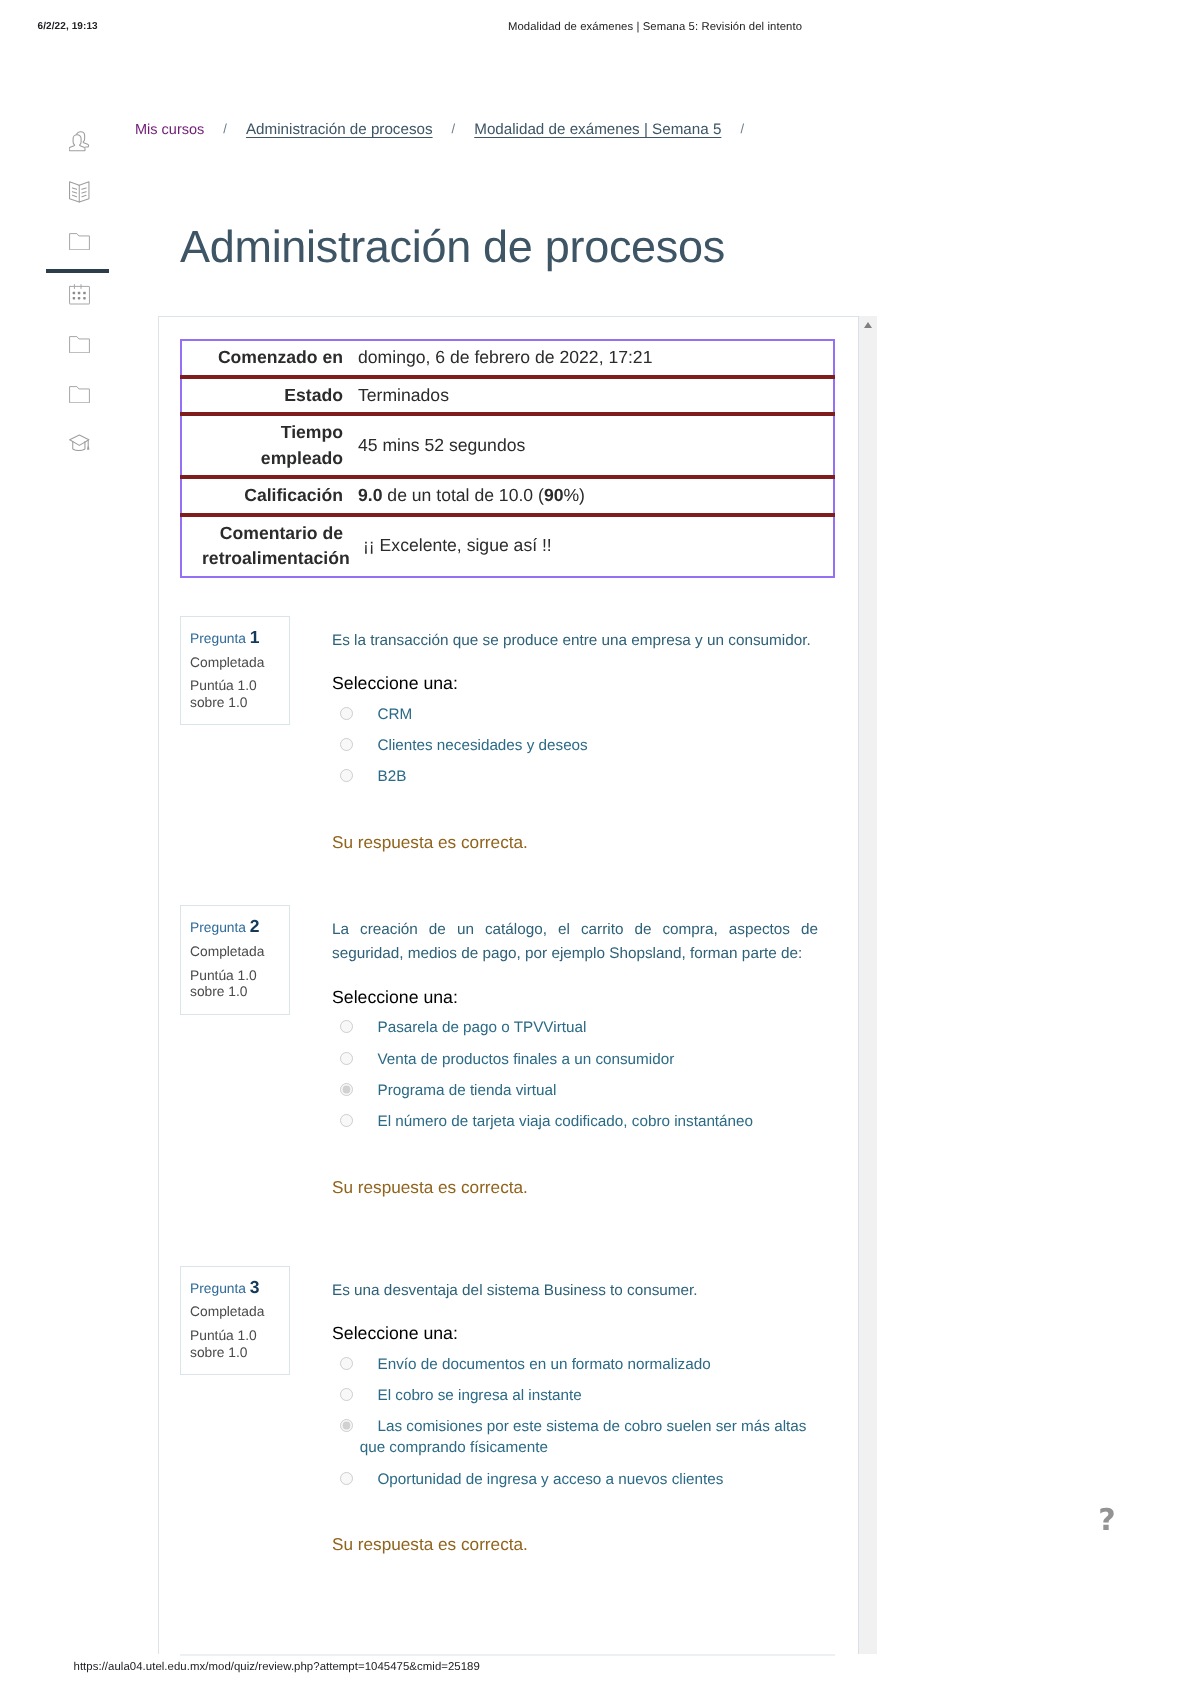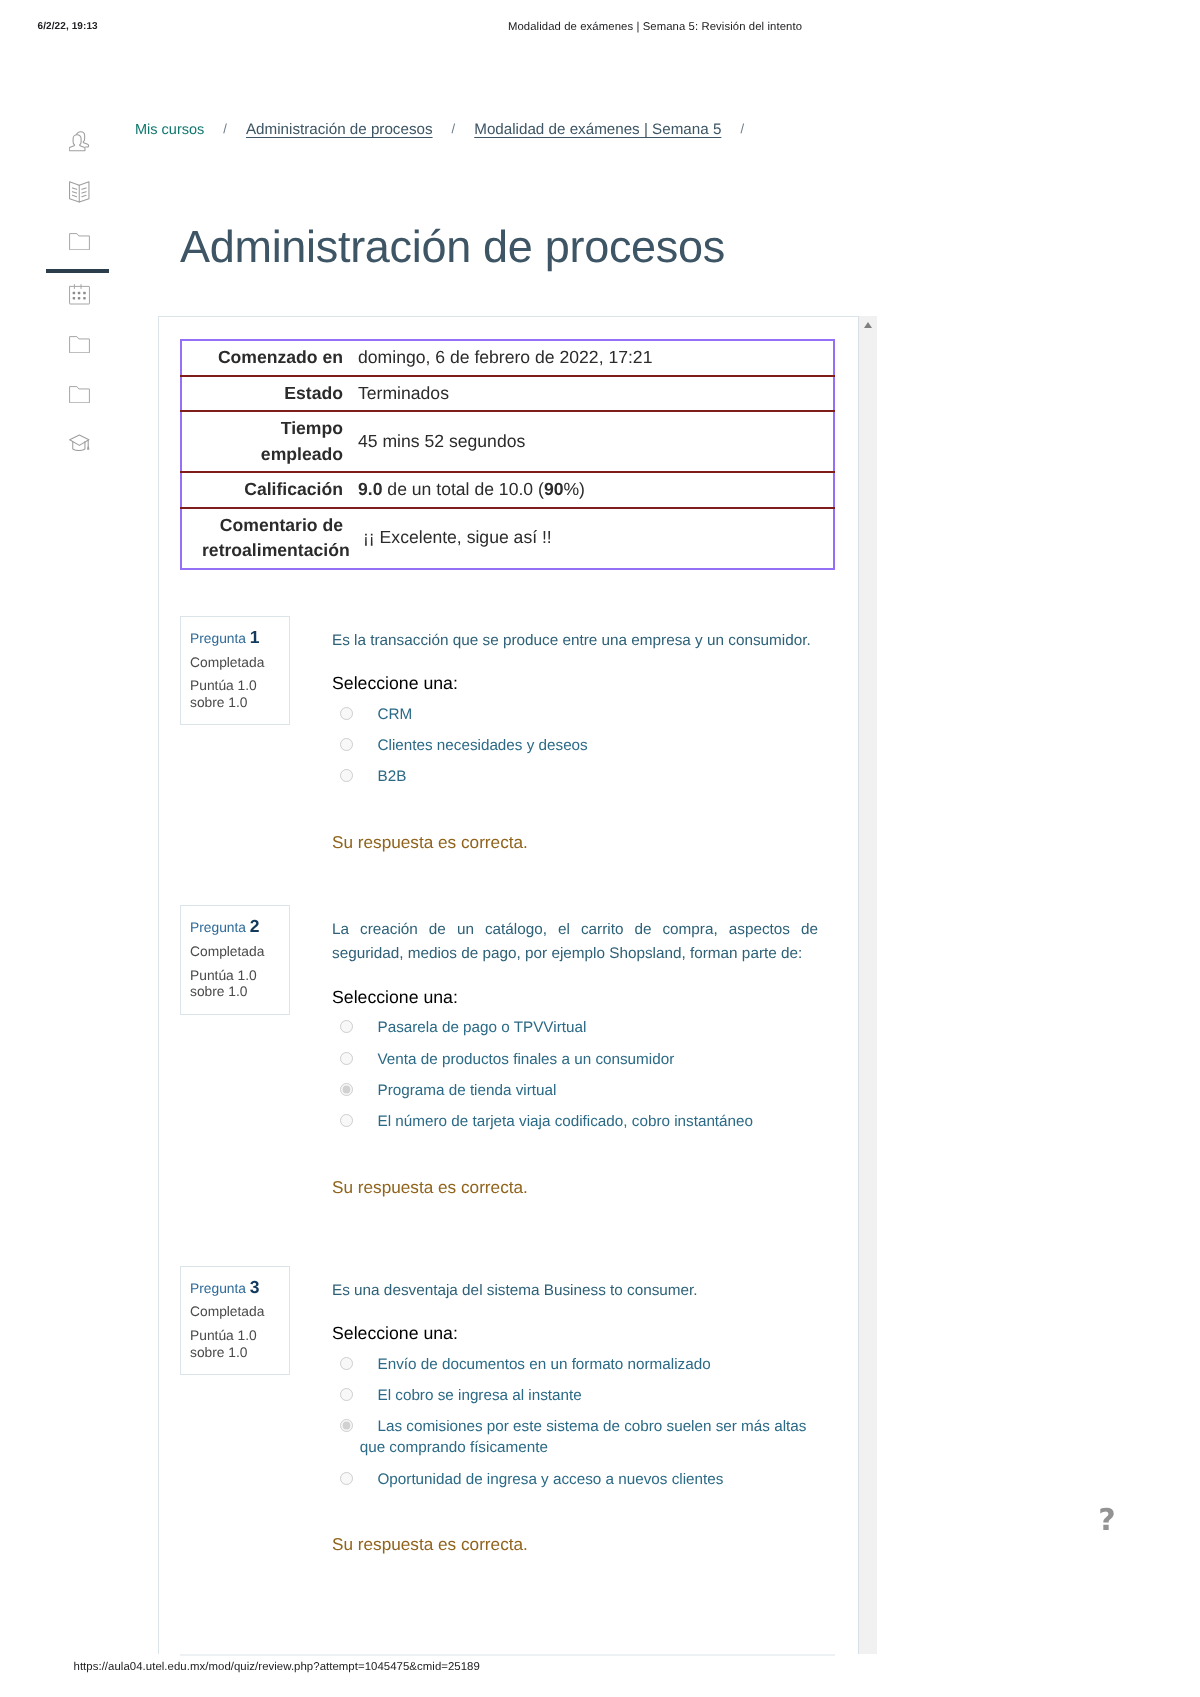--- a/index.html
+++ b/index.html
@@ -19,35 +19,35 @@
   
   .rail{left:0;top:0;width:130px;height:480px;}
   .rail-item{position:absolute;left:69px;width:21px;height:21px;}
   .rail svg{display:block;}
   .rail-div{position:absolute;left:46px;top:269px;width:63px;height:4px;background:#2c3e4c;border-radius:0px;}
 
   
   .crumbs{left:135px;top:121px;font-size:14.5px;color:#3d5564;white-space:nowrap;}
   .crumbs a{font-size:15.2px;}
   .crumbs a{color:#3d5564;text-decoration:underline;text-underline-offset:2.5px;text-decoration-thickness:1px;}
-  .crumbs .plain{color:#0f766e;}
+  .crumbs .plain{color:#701a75;}
   .crumbs .sep{color:#6b7c88;font-size:13px;padding:0 15px;position:relative;top:-1px;}
 
   
   .ptitle{left:180px;top:221px;font-size:45px;font-weight:400;color:#3d5564;letter-spacing:-0.3px;}
 
   
   .panel{left:158px;top:316px;width:700px;height:1338px;border:1px solid #dbe4e9;border-right:none;border-bottom:none;background:#fff;}
   .sbar{left:858px;top:316px;width:18.5px;height:1338px;background:#f1f1f1;border-left:1px solid #d6e0e6;}
   .sbar .arrow{position:absolute;left:5px;top:6px;width:0;height:0;border-left:4px solid transparent;border-right:4px solid transparent;border-bottom:6px solid #808080;}
 
   
   .sumtable{position:absolute;left:21px;top:22px;width:655px;border-collapse:collapse;
      border:2px solid #9370f6;table-layout:fixed;}
-  .sumtable tr{border-bottom:2px solid #7f1d1d;}
+  .sumtable tr{border-bottom:4px solid #7f1d1d;}
   .sumtable tr:last-child{border-bottom:none;}
   .sumtable th{width:162px;text-align:right;font-weight:700;font-size:17.6px;color:#2b2b2b;
       padding:4px 0 4px 20px;vertical-align:middle;line-height:25.5px;}
   .sumtable td{text-align:left;font-size:17.6px;color:#2b2b2b;font-weight:400;padding:4px 0 4px 15px;vertical-align:middle;line-height:25.5px;}
   .sumtable td b{font-weight:700;}
 
   
   .qlist{position:absolute;left:21px;top:299px;width:660px;}
   .panel-rule{position:absolute;left:21px;top:1337px;width:655px;height:2px;background:#eef1f4;}
   .qblock{position:relative;}

